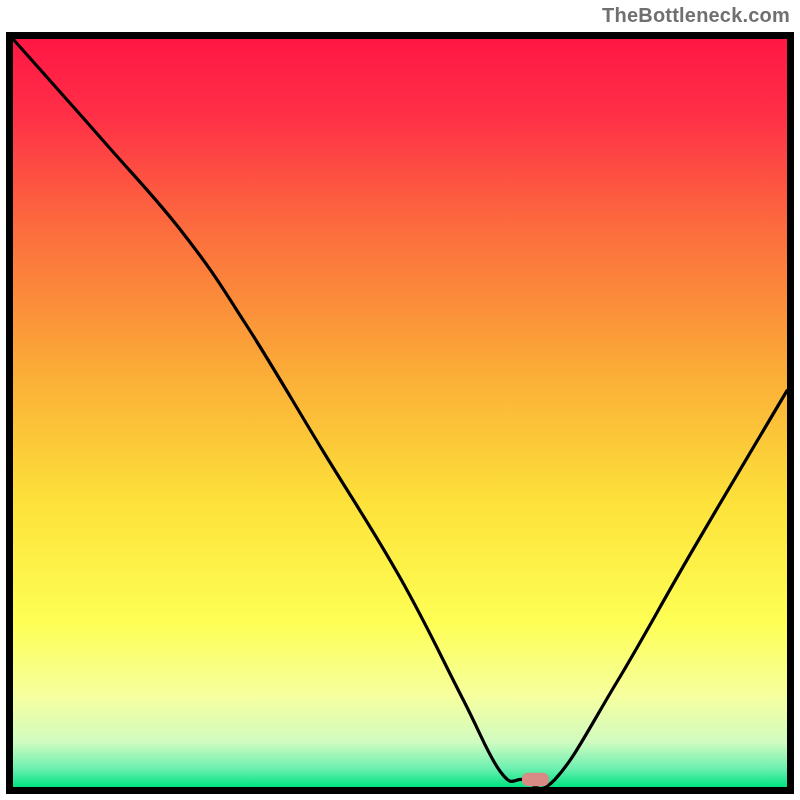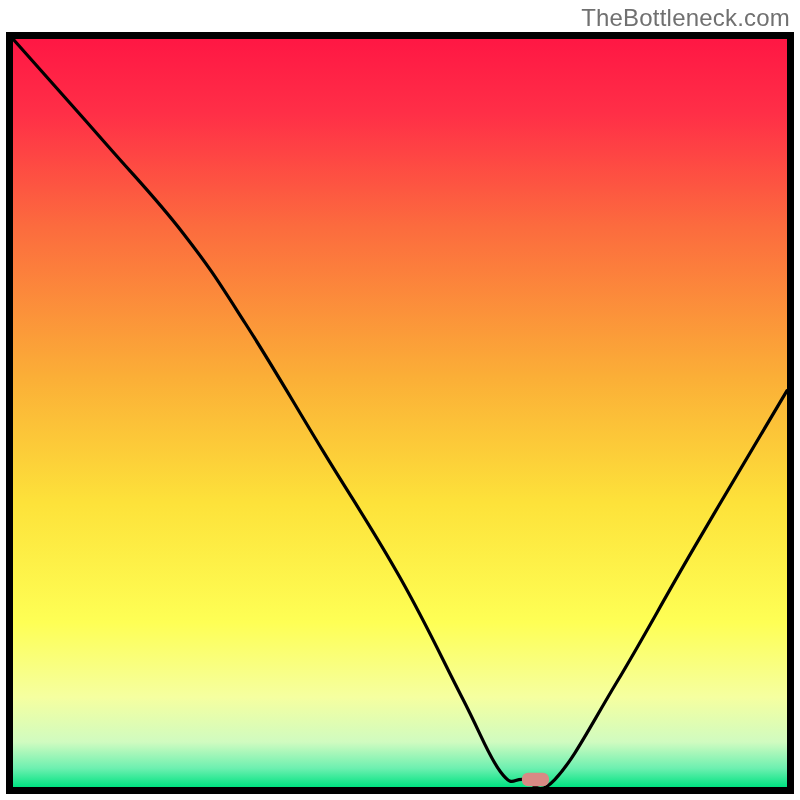--- a/index.html
+++ b/index.html
@@ -15,22 +15,22 @@
     position: relative;
     width: 800px;
     height: 800px;
     box-sizing: border-box;
   }
   .watermark {
     position: absolute;
     top: 4px;
     right: 10px;
     color: #707070;
-    font-size: 24px;
-    font-weight: 400;
+    font-size: 20px;
+    font-weight: 700;
     letter-spacing: 0.2px;
     z-index: 5;
   }
   .plot-wrap {
     position: absolute;
     left: 6px;
     top: 32px;
     width: 788px;
     height: 762px;
   }

